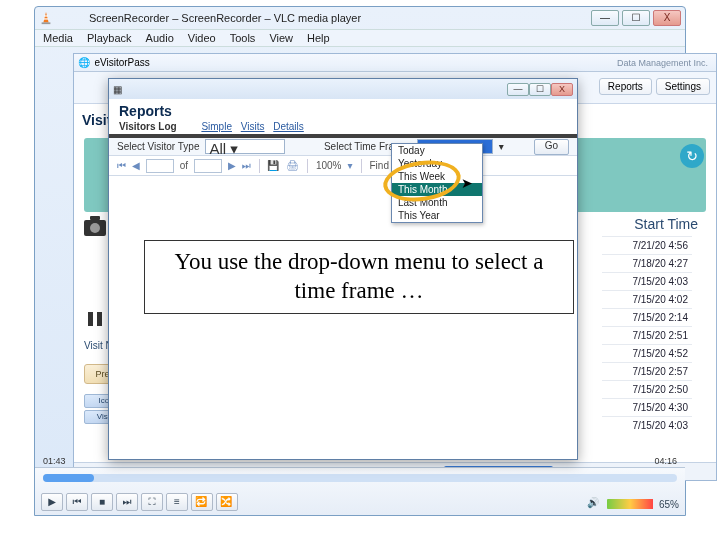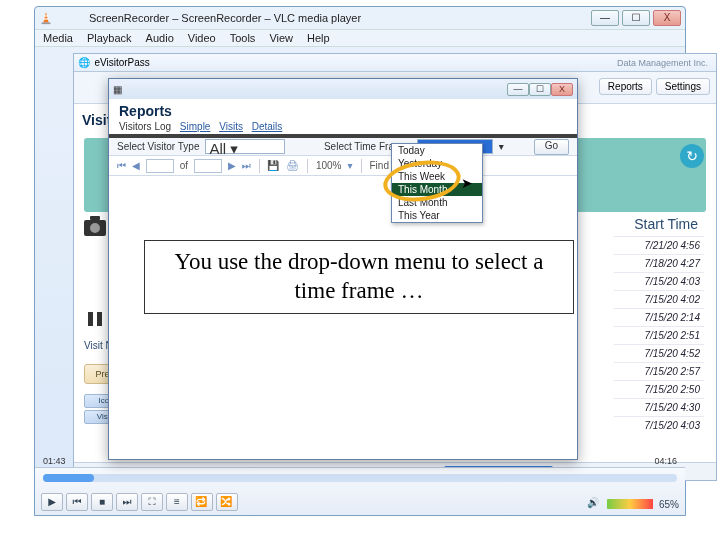--- a/index.html
+++ b/index.html
@@ -40,53 +40,53 @@
   .blue-chip { position:absolute; left:10px; width:44px; height:14px; background:linear-gradient(#dbe9fb,#c4d8f2); border:1px solid #9fb8d6; border-radius:2px; font-size:8px; color:#2a4a70; text-align:center; line-height:12px; }
   .blue-chip.a { top:290px; }
   .blue-chip.b { top:306px; }
 
   .visit-notes { position:absolute; left:10px; top:236px; font-size:10px; color:#2a4a70; }
   .pause-icon { position:absolute; left:14px; top:208px; width:14px; height:14px; }
   .pause-icon::before, .pause-icon::after { content:""; position:absolute; top:0; width:5px; height:14px; background:#333; }
   .pause-icon::before { left:0; } .pause-icon::after { right:0; }
 
   .start-time-hdr { position:absolute; right:18px; top:112px; font-size:14px; color:#2a4a70; }
-  .time-list { position:absolute; right:12px; top:132px; width:90px;font-style:italic; }
+  .time-list { position:absolute; right:24px; top:132px; width:90px; }
   .time-list div { font-size:10px; color:#223; text-align:right; padding:3px 4px; border-top:1px solid #e6eaf0; }
 
   .status-bar { position:absolute; left:0; right:0; bottom:0; height:18px; background:#eef3fa; border-top:1px solid #c4d2e4; }
   .status-left { position:absolute; left:4px; bottom:2px; font-size:9px; color:#3a5a80; }
   .status-chip { position:absolute; left:370px; bottom:2px; font-size:9px; color:#fff; background:#3a7bd5; padding:1px 6px; border-radius:2px; }
 
   
   .reports-window { position:absolute; top:78px; left:108px; width:470px; height:382px; background:#fff; border:1px solid #5f7fa6; box-shadow:0 3px 12px rgba(0,0,0,0.35); }
   .reports-titlebar { height:20px; background:linear-gradient(#eaf2fc,#d8e5f5); display:flex; align-items:center; padding:0 4px; font-size:10px; color:#333; }
   .reports-titlebar .spacer { flex:1; }
   .reports-titlebar .winbtn { width:22px; height:13px; font-size:9px; line-height:11px; }
 
   .reports-hdr { padding:4px 10px 2px; }
   .reports-title { font-size:14px; font-weight:700; color:#0b2a50; }
   .reports-tabs { font-size:10px; color:#2a5aa0; margin-top:2px; }
-  .reports-tabs .active { color:#333; font-weight:400; margin-right:6px; }
+  .reports-tabs .active { color:#333; font-weight:700; margin-right:22px; }
   .reports-tabs .link { color:#2a5aa0; text-decoration:underline; margin-right:6px; }
 
   .reports-filter { height:22px; border-top:4px solid #404040; border-bottom:1px solid #d0dae8; background:#f3f7fc; display:flex; align-items:center; gap:6px; padding:0 8px; font-size:10px; color:#333; }
   .reports-filter .sel { height:15px; border:1px solid #9fb4cd; background:#fff; font-size:15px; padding:0 3px; }
   .reports-filter .sel.type { width:80px; }
   .reports-filter .sel.time { width:76px; background:#2a6dd6; color:#fff; }
   .go-btn { height:16px; padding:0 10px; border:1px solid #9fb4cd; background:linear-gradient(#fefefe,#e7edf5); border-radius:2px; font-size:10px; }
 
   .reports-nav { height:20px; border-bottom:1px solid #d0dae8; display:flex; align-items:center; gap:6px; padding:0 8px; font-size:10px; color:#555; }
   .reports-nav .field { width:28px; height:14px; border:1px solid #b4c4d8; background:#fff; }
   .reports-nav .sep { width:1px; height:14px; background:#ccd; margin:0 2px; }
   .navglyph { color:#6a8cc0; font-size:10px; }
 
   .dropdown { position:absolute; top:64px; left:282px; width:92px; background:#fff; border:1px solid #6a88b0; font-size:10px; box-shadow:1px 2px 4px rgba(0,0,0,0.25); }
   .dropdown div { padding:1px 6px; color:#222; white-space:nowrap; }
-  .dropdown div.sel { background:#14532d; color:#fff; }
+  .dropdown div.sel { background:#0f766e; color:#fff; }
 
   .ring { position:absolute; top:82px; left:274px; width:78px; height:40px; border:4px solid #f0b020; border-radius:50%; transform:rotate(-8deg); pointer-events:none; }
   .cursor { position:absolute; top:96px; left:352px; font-size:14px; color:#000; pointer-events:none; }
 
   
   .caption { position:absolute; top:240px; left:144px; width:430px; height:74px; background:#fff; border:1px solid #333; display:flex; align-items:center; justify-content:center; text-align:center; font-family:"Times New Roman",serif; font-size:23px; line-height:1.25; padding:6px 12px; z-index:50; }
 
   
   .vlc-footer { position:absolute; left:0; right:0; bottom:0; height:48px; background:linear-gradient(#f6f9fd,#e6edf7); border-top:1px solid #b9c8da; }
   .vlc-seek { position:absolute; top:6px; left:8px; right:8px; height:8px; background:#cfe0f5; border-radius:4px; }

